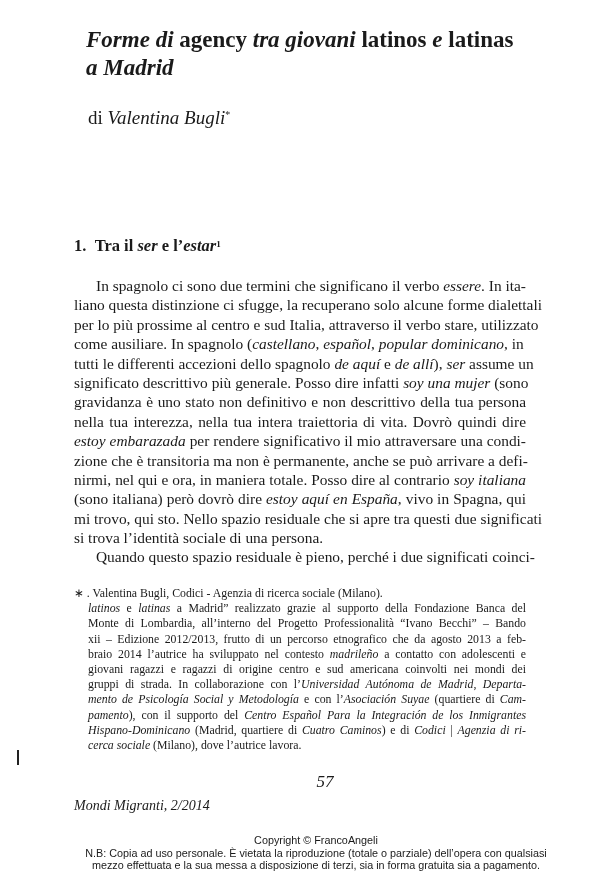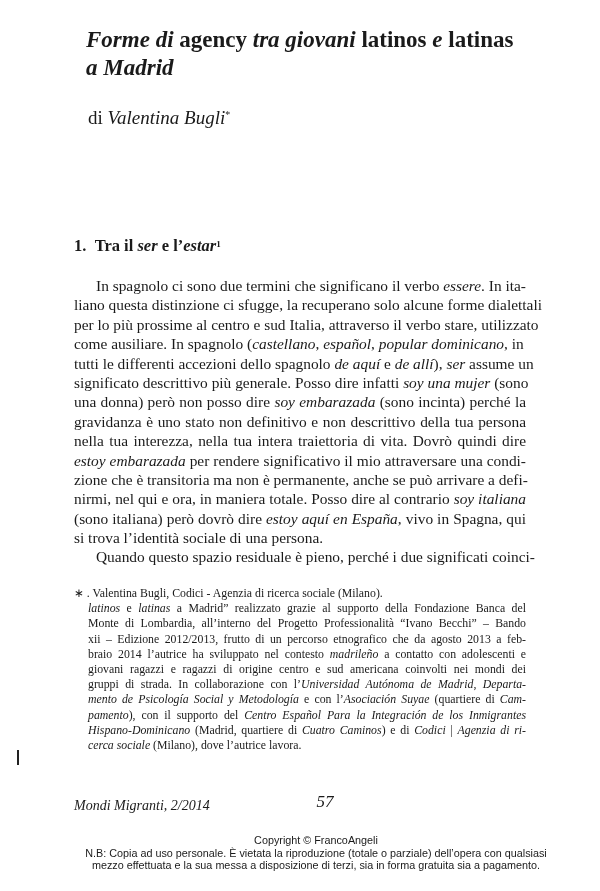--- a/index.html
+++ b/index.html
@@ -12,21 +12,21 @@
   .section { position: absolute; left: 74px; top: 236px; font-size: 16.5px; font-weight: bold; line-height: 20px; margin: 0; }
   .section sup { font-size: 9px; vertical-align: top; position: relative; top: -2px; }
   .body { position: absolute; left: 74px; top: 276px; width: 452px; font-size: 15.4px; line-height: 19.4px; }
   .line { display: block; white-space: nowrap; text-align: justify; text-align-last: justify; height: 19.4px; }
   .line.last { text-align-last: left; }
   .line.indent { text-indent: 22px; }
   .fn { position: absolute; left: 74px; top: 586px; width: 452px; font-size: 11.8px; line-height: 15.2px; }
   .fnline { display: block; white-space: nowrap; text-align: justify; text-align-last: justify; height: 15.2px; }
   .fnline.last { text-align-last: left; }
   .fnline.hang { padding-left: 14px; }
-  .pagenum { position: absolute; left: 0; width: 600px; top: 772px; text-align: center; font-size: 17px; font-style: italic; padding-left: 50px; box-sizing: border-box; margin-top: 20px; }
+  .pagenum { position: absolute; left: 0; width: 600px; top: 772px; text-align: center; font-size: 17px; font-style: italic; padding-left: 50px; box-sizing: border-box; }
   .journal { position: absolute; left: 74px; top: 798px; font-size: 14px; font-style: italic; }
   .copyright { position: absolute; left: 16px; width: 600px; top: 834px; text-align: center; font-family: "Liberation Sans", sans-serif; font-size: 10.8px; line-height: 12.5px; color: #1a1a1a; }
   .cursor { position: absolute; left: 17px; top: 750px; width: 2px; height: 15px; background: #222; }
 </style>
 </head>
 <body>
 
 <h1 class="title"><i>Forme di</i><span> agency </span><i>tra giovani</i><span> latinos </span><i>e</i><span> latinas</span><br><i>a Madrid</i></h1>
 
 <p class="author">
@@ -37,27 +37,27 @@
   <span>1.</span>&nbsp;&nbsp;<span id="section-title"><span>Tra il </span><i>ser</i><span> e l’</span><i>estar</i></span><sup>1</sup>
 </h2>
 
 <div class="body" id="body">
     <span class="line indent">In spagnolo ci sono due termini che significano il verbo <i>essere</i>. In ita-</span>
     <span class="line">liano questa distinzione ci sfugge, la recuperano solo alcune forme dialettali</span>
     <span class="line">per lo più prossime al centro e sud Italia, attraverso il verbo stare, utilizzato</span>
     <span class="line last">come ausiliare. In spagnolo (<i>castellano</i>, <i>español</i>, <i>popular dominicano</i>, in</span>
     <span class="line">tutti le differenti accezioni dello spagnolo <i>de aquí</i> e <i>de allí</i>), <i>ser</i> assume un</span>
     <span class="line">significato descrittivo più generale. Posso dire infatti <i>soy una mujer</i> (sono</span>
-    <span class="line">una donna) però non posso dire <i>soy embarazada</i> (sono incinta) perché la</span>
     <span class="line">gravidanza è uno stato non definitivo e non descrittivo della tua persona</span>
     <span class="line">nella tua interezza, nella tua intera traiettoria di vita. Dovrò quindi dire</span>
     <span class="line"><i>estoy embarazada</i> per rendere significativo il mio attraversare una condi-</span>
     <span class="line">zione che è transitoria ma non è permanente, anche se può arrivare a defi-</span>
     <span class="line">nirmi, nel qui e ora, in maniera totale. Posso dire al contrario <i>soy italiana</i></span>
     <span class="line">(sono italiana) però dovrò dire <i>estoy aquí en España</i>, vivo in Spagna, qui</span>
+    <span class="line">mi trovo, qui sto. Nello spazio residuale che si apre tra questi due significati</span>
     <span class="line last">si trova l’identità sociale di una persona.</span>
     <span class="line indent">Quando questo spazio residuale è pieno, perché i due significati coinci-</span>
   </div>
 
 <div class="fn" id="footnotes">
     <span class="fnline last" style="text-align-last: left;"><span>∗ . </span><span>Valentina Bugli, Codici - Agenzia di ricerca sociale (Milano).</span></span>
     <span class="fnline hang"><i>latinos</i> e <i>latinas</i> a Madrid” realizzato grazie al supporto della Fondazione Banca del</span>
     <span class="fnline hang">Monte di Lombardia, all’interno del Progetto Professionalità “Ivano Becchi” – Bando</span>
     <span class="fnline hang">xii – Edizione 2012/2013, frutto di un percorso etnografico che da agosto 2013 a feb-</span>
     <span class="fnline hang">braio 2014 l’autrice ha sviluppato nel contesto <i>madrileño</i> a contatto con adolescenti e</span>

